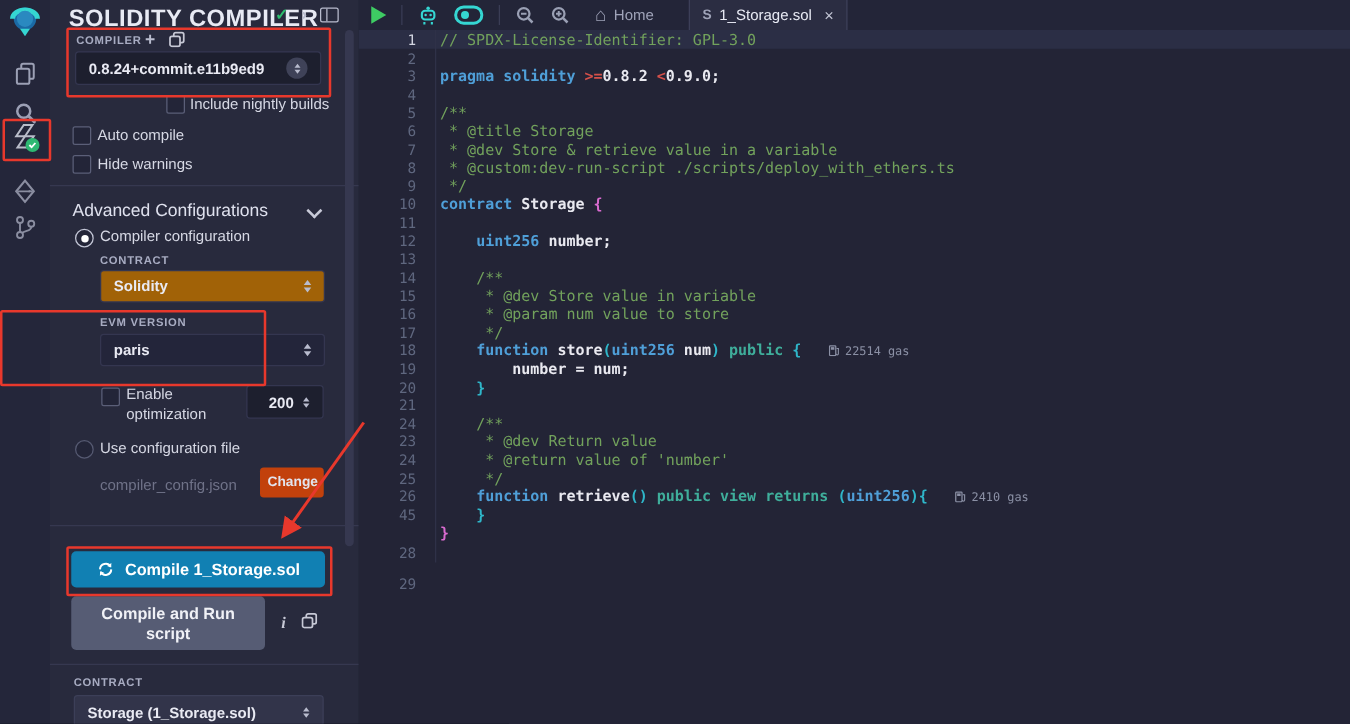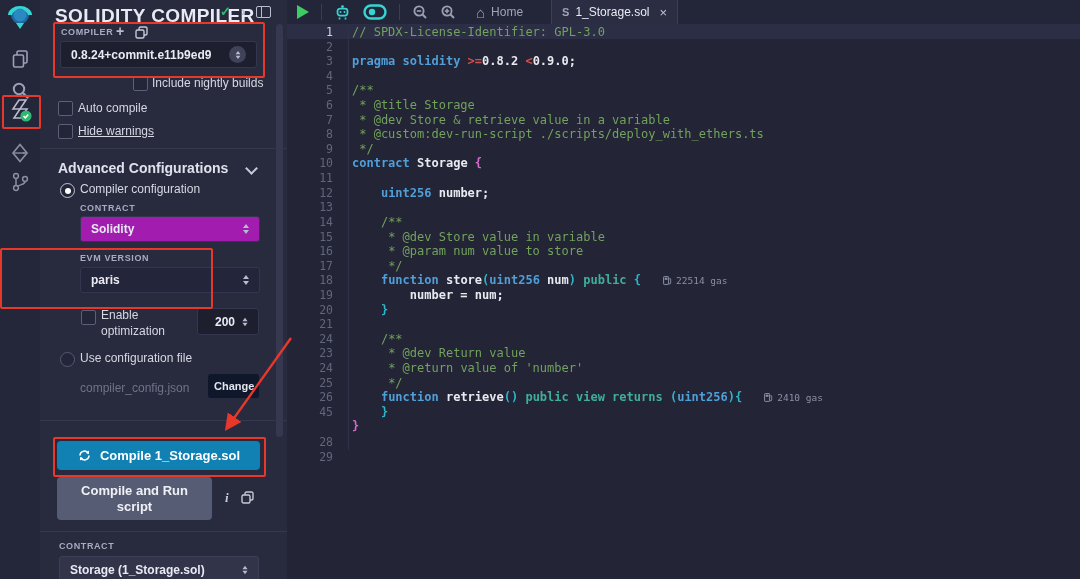--- a/index.html
+++ b/index.html
@@ -30,21 +30,21 @@
   .rad.on{border-color:#c3c6d6;}
   .rad.on:before{content:"";position:absolute;left:3.5px;top:3.5px;width:6px;height:6px;border-radius:50%;background:#ffffff;}
   .divider{position:absolute;left:0;width:247px;border-top:1px solid #363850;}
   .redframe{position:absolute;border:2px solid #e8382c;border-radius:2px;pointer-events:none;z-index:30;}
   .scrollthumb{position:absolute;left:236px;top:24px;width:7px;height:413px;border-radius:4px;background:#363850;cursor:pointer;}
   .btn-compile{position:absolute;left:17px;top:441px;width:203px;height:29px;background:#1180b3;border:none;border-radius:4px;
        color:#fff;font-size:13px;font-weight:bold;display:flex;align-items:center;justify-content:center;gap:8px;cursor:pointer;
        font-family:"Liberation Sans",sans-serif;}
   .btn-run{position:absolute;left:17px;top:477px;width:155px;height:43px;background:#565c74;border:none;border-radius:4px;
        color:#f0f1f6;font-size:13px;font-weight:bold;line-height:16px;cursor:pointer;font-family:"Liberation Sans",sans-serif;padding:0 14px;}
-  .btn-change{position:absolute;left:168px;top:374px;width:51px;height:24px;background:#0f172a;border:none;border-radius:3px;
+  .btn-change{position:absolute;left:168px;top:374px;width:51px;height:24px;background:#c2410c;border:none;border-radius:3px;
        color:#e2e4ee;font-size:11px;font-weight:bold;cursor:pointer;font-family:"Liberation Sans",sans-serif;}
   .chev-dn{display:inline-block;width:7px;height:7px;border-right:2px solid #c8cad8;border-bottom:2px solid #c8cad8;transform:rotate(45deg);}
   .mini-ic{color:#b9bcce;font-size:13px;font-weight:bold;cursor:pointer;}
   
   #topbar{position:absolute;left:287px;top:0;width:793px;height:24px;background:#232538;display:flex;align-items:center;}
   .tb-sep{width:1px;height:16px;background:#3a3d55;margin:0 6px;}
   .tb-ic{display:flex;align-items:center;justify-content:center;height:24px;padding:0 6px;cursor:pointer;}
   .tab{display:flex;align-items:center;height:24px;padding:0 10px;gap:6px;color:#9fa3b8;font-size:12px;cursor:pointer;}
   .tab.active{background:#2b2d42;border-left:1px solid #3c3f58;border-right:1px solid #3c3f58;color:#e8eaf4;}
   .tab .ficon{color:#9fa3b8;font-size:11px;font-weight:bold;}
@@ -145,34 +145,34 @@
             <i class="dn"></i>
           </span>
       </span>
     </div>
     <span class="chk" style="left:93px;top:76px;"></span>
     <span class="lbl" style="position:absolute;left:112px;top:76px;">Include nightly builds</span>
 
     <span class="chk" style="left:18px;top:101px;"></span>
     <span class="lbl" style="position:absolute;left:38px;top:101px;">Auto compile</span>
     <span class="chk" style="left:18px;top:124px;"></span>
-    <span class="lbl" style="position:absolute;left:38px;top:124px;text-decoration:underline;">Hide warnings</span>
+    <span class="lbl" style="position:absolute;left:38px;top:124px;">Hide warnings</span>
 
     <div class="divider" style="top:148px;"></div>
 
-    <div style="position:absolute;left:18px;top:160px;font-size:14px;color:#dfe1ee;cursor:pointer;font-weight:bold;">
+    <div style="position:absolute;left:18px;top:160px;font-size:14px;color:#dfe1ee;cursor:pointer;">
       <span>Advanced Configurations</span>
     </div>
     <span class="chev-dn" style="position:absolute;left:207px;top:164px;"></span>
 
     <span class="rad on" style="left:20px;top:183px;"></span>
     <span class="lbl" style="position:absolute;left:40px;top:182px;">Compiler configuration</span>
 
     <div class="lbl-xs" style="position:absolute;left:40px;top:203px;">CONTRACT</div>
-    <div class="sel" style="left:40px;top:216px;width:158px;height:24px;background:#a21caf;">
+    <div class="sel" style="left:40px;top:216px;width:158px;height:24px;background:#a16207;">
       <span class="grow">Solidity</span>
       <span class="sort">
           <i class="up"></i>
           <i class="dn"></i>
         </span>
     </div>
 
     <div class="lbl-xs" style="position:absolute;left:40px;top:253px;">EVM VERSION</div>
     <div class="sel" style="left:40px;top:267px;width:158px;height:24px;background:#23253a;">
       <span class="grow">paris</span>
@@ -303,21 +303,21 @@
         <div class="ln" style="height: 14.62px;">19</div>
         <div class="ln" style="height: 14.62px;">20</div>
         <div class="ln" style="height: 14.62px;">21</div>
         <div class="ln" style="height: 14.62px;">24</div>
         <div class="ln" style="height: 14.62px;">23</div>
         <div class="ln" style="height: 14.62px;">24</div>
         <div class="ln" style="height: 14.62px;">25</div>
         <div class="ln" style="height: 14.62px;">26</div>
         <div class="ln" style="height: 14.62px;">45</div>
         <div class="ln" style="height: 14.62px; margin-top: 16px;">28</div>
-        <div class="ln" style="height: 14.62px;">29</div>
+        <div class="ln" style="height: 14.62px; margin-top: 10px;">29</div>
       </div>
     <div id="code"><div class="cl"><span class="t-cm">// SPDX-License-Identifier: GPL-3.0</span></div><div class="cl"></div><div class="cl"><span class="t-kw">pragma solidity </span><span class="t-op">&gt;=</span><span class="t-wh">0.8.2 </span><span class="t-op">&lt;</span><span class="t-wh">0.9.0;</span></div><div class="cl"></div><div class="cl"><span class="t-cm">/**</span></div><div class="cl"><span class="t-cm"> * @title Storage</span></div><div class="cl"><span class="t-cm"> * @dev Store &amp; retrieve value in a variable</span></div><div class="cl"><span class="t-cm"> * @custom:dev-run-script ./scripts/deploy_with_ethers.ts</span></div><div class="cl"><span class="t-cm"> */</span></div><div class="cl"><span class="t-kw">contract </span><span class="t-wh">Storage </span><span class="t-br1">{</span></div><div class="cl"></div><div class="cl"><span class="t-pl">    </span><span class="t-kw">uint256 </span><span class="t-wh">number;</span></div><div class="cl"></div><div class="cl"><span class="t-pl">    </span><span class="t-cm">/**</span></div><div class="cl"><span class="t-pl">    </span><span class="t-cm"> * @dev Store value in variable</span></div><div class="cl"><span class="t-pl">    </span><span class="t-cm"> * @param num value to store</span></div><div class="cl"><span class="t-pl">    </span><span class="t-cm"> */</span></div><div class="cl"><span class="t-pl">    </span><span class="t-kw">function </span><span class="t-wh">store</span><span class="t-br2">(</span><span class="t-kw">uint256</span><span class="t-wh"> num</span><span class="t-br2">) </span><span class="t-kw2">public </span><span class="t-br2">{</span><span class="gas"><svg width="9" height="10" viewBox="0 0 9 10">
               <rect x="0.6" y="1.6" width="5" height="7.8" rx="0.6" fill="none" stroke="#8b90a5"></rect>
               <rect x="1.7" y="2.7" width="2.8" height="2.1" fill="#8b90a5"></rect>
               <path d="M6.2 3.8 h1.5 v4.2 a0.9 0.9 0 0 1 -1.8 0" fill="none" stroke="#8b90a5" stroke-width="0.9"></path>
             </svg><span>22514 gas</span></span></div><div class="cl"><span class="t-pl">        </span><span class="t-wh">number = num;</span></div><div class="cl"><span class="t-pl">    </span><span class="t-br2">}</span></div><div class="cl"></div><div class="cl"><span class="t-pl">    </span><span class="t-cm">/**</span></div><div class="cl"><span class="t-pl">    </span><span class="t-cm"> * @dev Return value</span></div><div class="cl"><span class="t-pl">    </span><span class="t-cm"> * @return value of 'number'</span></div><div class="cl"><span class="t-pl">    </span><span class="t-cm"> */</span></div><div class="cl"><span class="t-pl">    </span><span class="t-kw">function </span><span class="t-wh">retrieve</span><span class="t-br2">() </span><span class="t-kw2">public view returns </span><span class="t-br2">(</span><span class="t-kw">uint256</span><span class="t-br2">){</span><span class="gas"><svg width="9" height="10" viewBox="0 0 9 10">
               <rect x="0.6" y="1.6" width="5" height="7.8" rx="0.6" fill="none" stroke="#8b90a5"></rect>
               <rect x="1.7" y="2.7" width="2.8" height="2.1" fill="#8b90a5"></rect>
               <path d="M6.2 3.8 h1.5 v4.2 a0.9 0.9 0 0 1 -1.8 0" fill="none" stroke="#8b90a5" stroke-width="0.9"></path>
             </svg><span>2410 gas</span></span></div><div class="cl"><span class="t-pl">    </span><span class="t-br2">}</span></div><div class="cl"><span class="t-br1">}</span></div></div>

